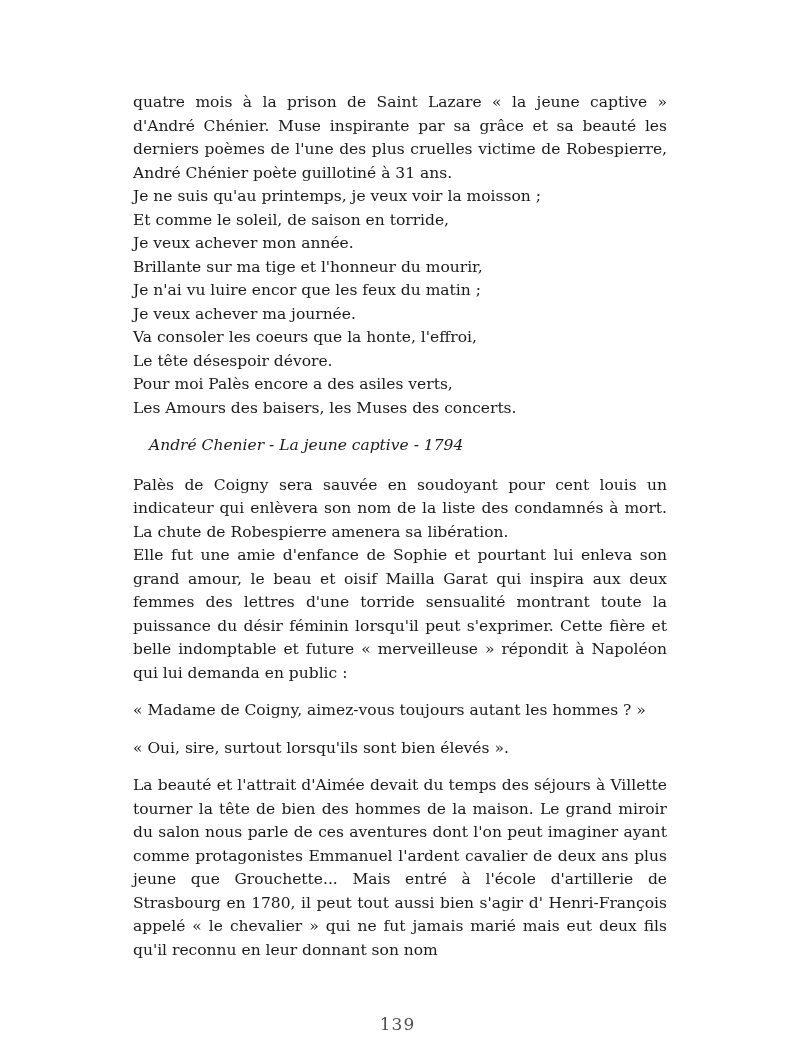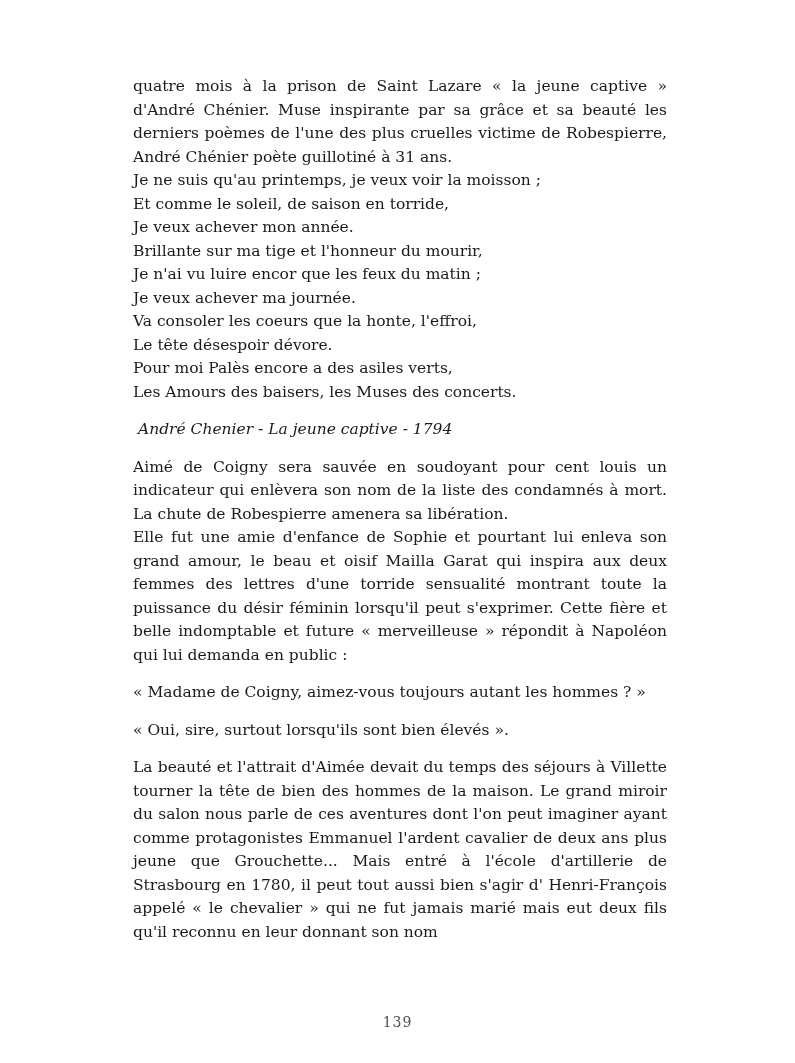--- a/index.html
+++ b/index.html
@@ -12,50 +12,50 @@
     width: 795px;
     height: 1063px;
     background: #ffffff;
     overflow: hidden;
     font-family: "DejaVu Serif", "Liberation Serif", serif;
     color: #1a1a1a;
   }
   .text-block {
     position: absolute;
     left: 133px;
-    top: 75px;
+    top: 91px;
     width: 534px;
     font-size: 15.5px;
     line-height: 23.5px;
   }
   .para {
     margin: 0;
   }
   .justify {
     text-align: justify;
     text-justify: inter-word;
   }
   .poem-line {
     white-space: nowrap;
   }
   .attribution {
-    margin: 5px;
+    margin: 16px;
     margin-top: 14px;
     font-style: italic;
   }
   .gap-above {
     margin-top: 14px;
   }
   .page-number {
     position: absolute;
     left: 0;
     right: 0;
     top: 1014px;
     text-align: center;
-    font-size: 14px;
+    font-size: 17px;
     color: #4f4f4f;
     letter-spacing: 1px;
   }
 </style>
 </head>
 <body>
 
 <div class="page">
   <div class="text-block">
 
@@ -70,21 +70,21 @@
       <div class="poem-line">Je veux achever ma journée.</div>
       <div class="poem-line">Va consoler les coeurs que la honte, l'effroi,</div>
       <div class="poem-line">Le tête désespoir dévore.</div>
       <div class="poem-line">Pour moi Palès encore a des asiles verts,</div>
       <div class="poem-line">Les Amours des baisers, les Muses des concerts.</div>
     </div>
 
     <p class="attribution">André Chenier - La jeune captive - 1794</p>
 
     <div class="gap-above">
-      <p class="para justify">Aimé de Coigny sera sauvée en soudoyant pour cent louis un indicateur qui enlèvera son nom de la liste des condamnés à mort. La chute de Robespierre amenera sa libération.</p>
+      <p class="para justify">Palès de Coigny sera sauvée en soudoyant pour cent louis un indicateur qui enlèvera son nom de la liste des condamnés à mort. La chute de Robespierre amenera sa libération.</p>
       <p class="para justify">Elle fut une amie d'enfance de Sophie et pourtant lui enleva son grand amour, le beau et oisif Mailla Garat qui inspira aux deux femmes des lettres d'une torride sensualité montrant toute la puissance du désir féminin lorsqu'il peut s'exprimer. Cette fière et belle indomptable et future « merveilleuse » répondit à Napoléon qui lui demanda en public :</p>
     </div>
 
     <p class="para gap-above">« Madame de Coigny, aimez-vous toujours autant les hommes ? »</p>
 
     <p class="para gap-above">« Oui, sire, surtout lorsqu'ils sont bien élevés ».</p>
 
     <p class="para justify gap-above">La beauté et l'attrait d'Aimée devait du temps des séjours à Villette tourner la tête de bien des hommes de la maison. Le grand miroir du salon nous parle de ces aventures dont l'on peut imaginer ayant comme protagonistes Emmanuel l'ardent cavalier de deux ans plus jeune que Grouchette... Mais entré à l'école d'artillerie de Strasbourg en 1780, il peut tout aussi bien s'agir d' Henri-François appelé « le chevalier » qui ne fut jamais marié mais eut deux fils qu'il reconnu en leur donnant son nom</p>
 
   </div>

